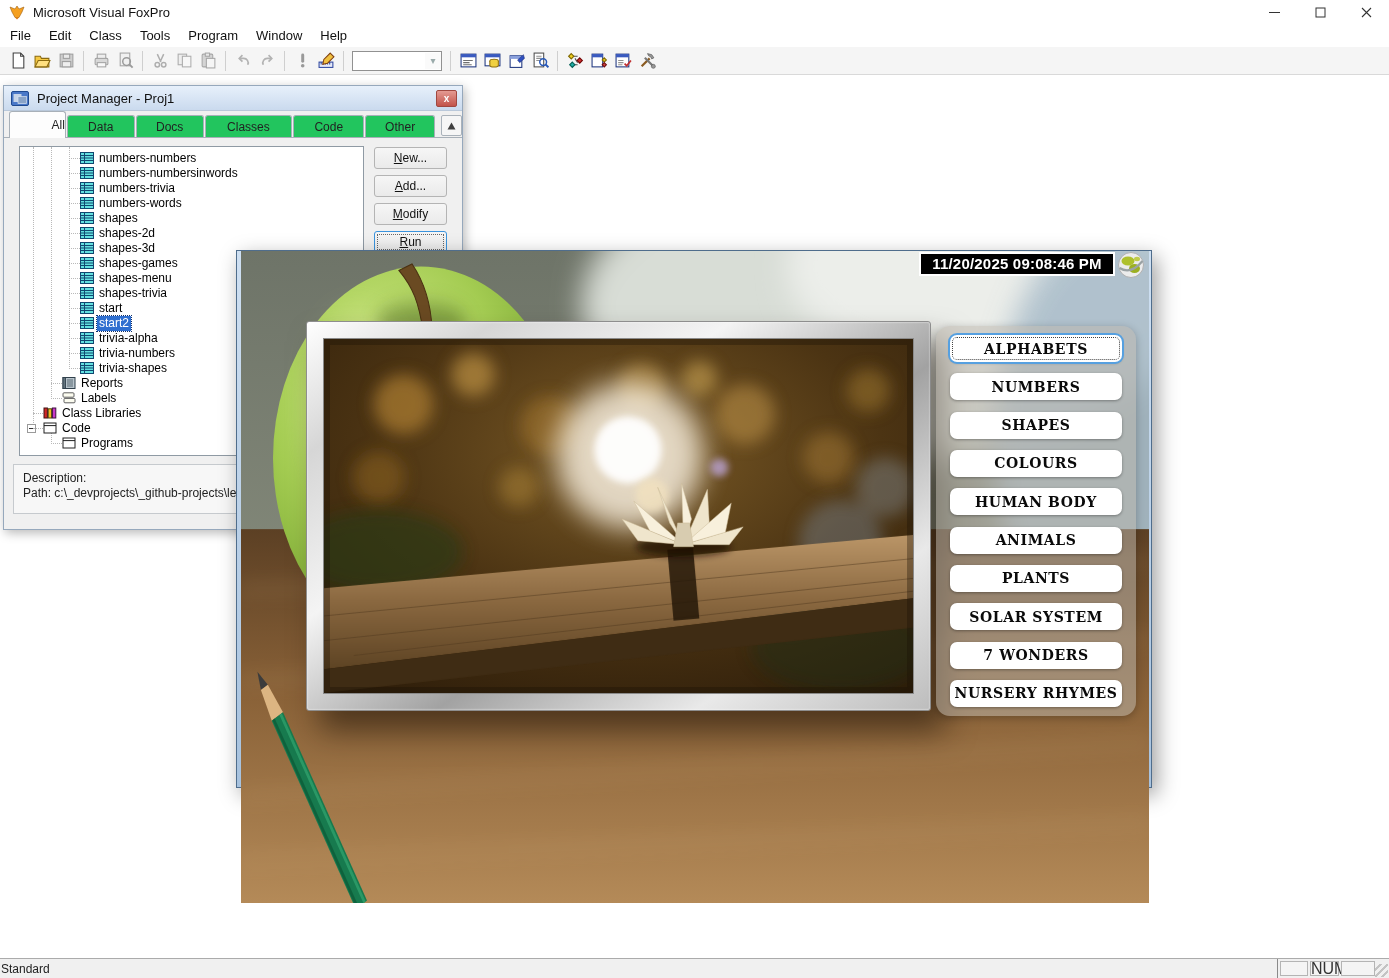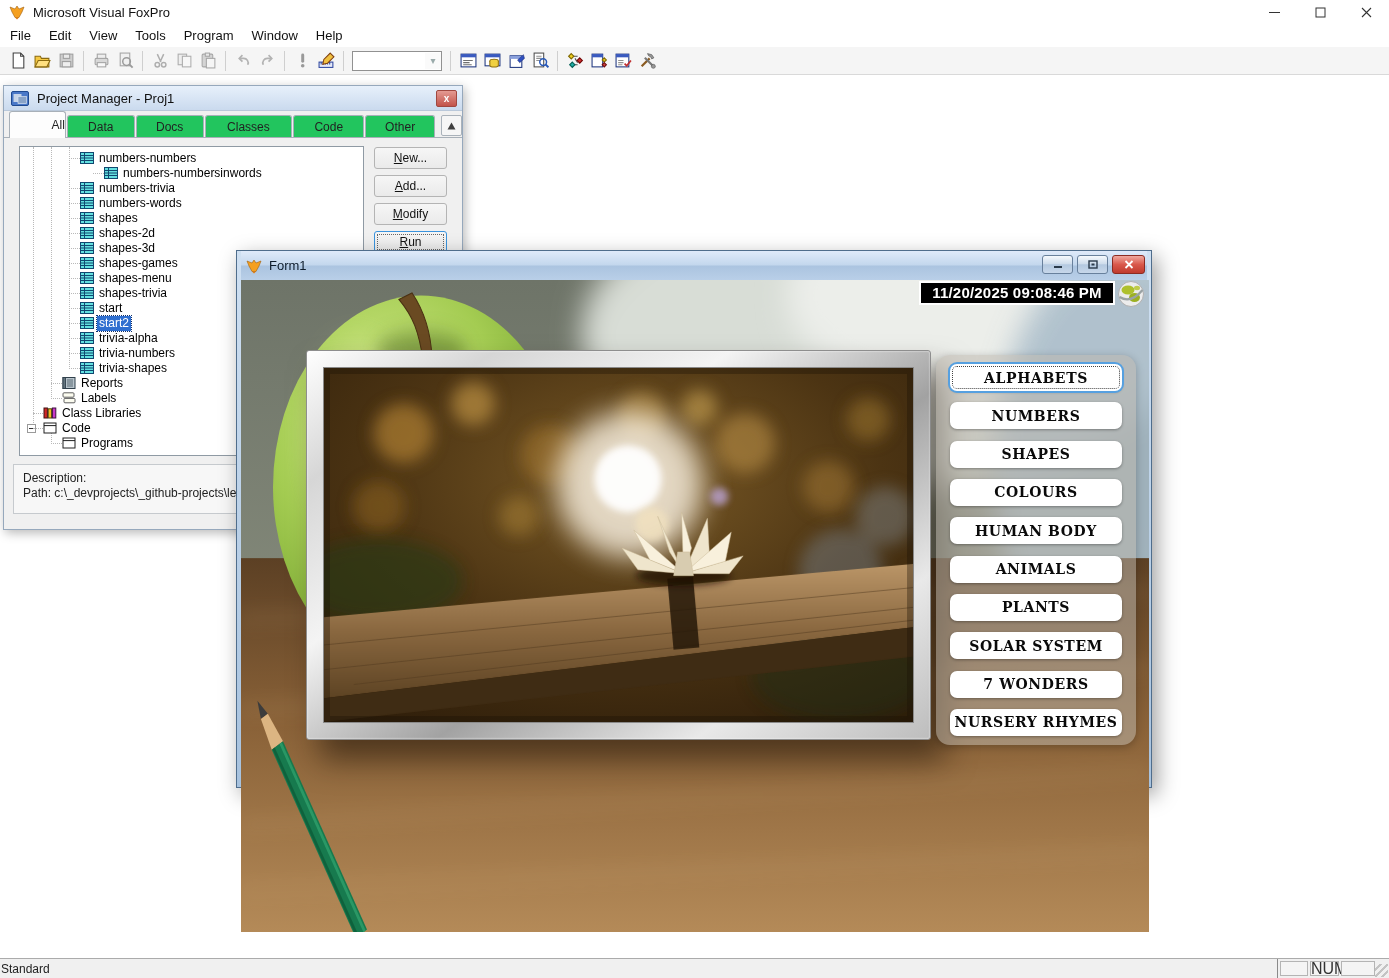--- a/index.html
+++ b/index.html
@@ -128,21 +128,21 @@
         <svg width="11" height="11" viewBox="0 0 11 11">
             <path d="M1 1l9 9M10 1l-9 9" stroke="#333" stroke-width="1.1"></path>
           </svg>
       </div>
     </div>
   </div>
 
   <div class="menubar" id="menubar">
       <span class="menu-item">File</span>
       <span class="menu-item">Edit</span>
-      <span class="menu-item">View</span>
+      <span class="menu-item">Class</span>
       <span class="menu-item">Tools</span>
       <span class="menu-item">Program</span>
       <span class="menu-item">Window</span>
       <span class="menu-item">Help</span>
     </div>
 
   <div class="toolbar" id="toolbar">
       <button class="tb-btn">
         <svg viewBox="0 0 16 16">
           <path d="M3 1h7l3 3v11H3z" fill="#fff" stroke="#404040"></path>
@@ -329,21 +329,21 @@
             <span class="stub" style="left: 49px; width: 11px;"></span>
             <span class="t-icon" style="left: 60px;">
               <svg viewBox="0 0 14 12" width="14" height="12">
                 <rect x="0.5" y="0.5" width="13" height="11" fill="#63e0e0" stroke="#104870"></rect>
                 <path d="M0.5 3.5h13M0.5 6h13M0.5 8.5h13" stroke="#104870"></path>
                 <path d="M4.5 0.5v11" stroke="#104870"></path>
               </svg>
             </span>
             <span class="t-label" style="left: 77px;">numbers-numbers</span>
           </div>
-          <div class="tree-row" style="top: 19px; margin-left: 24px;">
+          <div class="tree-row" style="top: 19px;">
             <span class="stub" style="left: 49px; width: 11px;"></span>
             <span class="t-icon" style="left: 60px;">
               <svg viewBox="0 0 14 12" width="14" height="12">
                 <rect x="0.5" y="0.5" width="13" height="11" fill="#63e0e0" stroke="#104870"></rect>
                 <path d="M0.5 3.5h13M0.5 6h13M0.5 8.5h13" stroke="#104870"></path>
                 <path d="M4.5 0.5v11" stroke="#104870"></path>
               </svg>
             </span>
             <span class="t-label" style="left: 77px;">numbers-numbersinwords</span>
           </div>
@@ -559,45 +559,20 @@
           <span>Run</span>
         </button>
       </div>
     <div class="pm-desc">
       <div>Description:</div>
       <div>Path: c:\_devprojects\_github-projects\learnin</div>
     </div>
   </div>
 
   <div class="form1">
-    <div class="f-title">
-      <svg class="f-icon" viewBox="0 0 16 16">
-        <path d="M1 3l5 2 2-3 2 3 5-2-2 5-3 5.5H6L3 8z" fill="#f5a020" stroke="#a06010" stroke-width="0.6"></path>
-        <path d="M6 13.5l2 2 2-2z" fill="#e07808"></path>
-      </svg>
-      <span class="txt">Form1</span>
-      <div class="f-ctls">
-        <div class="f-ctl">
-          <svg width="10" height="9" viewBox="0 0 10 9">
-              <path d="M1 7h8" stroke="#2a3a4a" stroke-width="2"></path>
-            </svg>
-        </div>
-        <div class="f-ctl">
-          <svg width="10" height="9" viewBox="0 0 10 9">
-              <rect x="1" y="1" width="8" height="7" fill="none" stroke="#2a3a4a" stroke-width="1.4"></rect>
-              <rect x="3.5" y="3.5" width="3" height="2" fill="#2a3a4a"></rect>
-            </svg>
-        </div>
-        <div class="f-ctl close">
-          <svg width="10" height="9" viewBox="0 0 10 9">
-              <path d="M1.5 1l7 7M8.5 1l-7 7" stroke="#fff" stroke-width="1.8"></path>
-            </svg>
-        </div>
-      </div>
-    </div>
     <div class="f-content">
 
       <div class="f-bg">
         <svg viewBox="0 0 908 504" preserveAspectRatio="none">
           <defs>
             <radialGradient id="fg-apple" cx="0.38" cy="0.32" r="0.78">
               <stop offset="0" stop-color="#d6ec8e"></stop>
                 <stop offset="0.5" stop-color="#a4cc52"></stop>
               <stop offset="0.85" stop-color="#7aa832"></stop>
                 <stop offset="1" stop-color="#5e8824"></stop>

